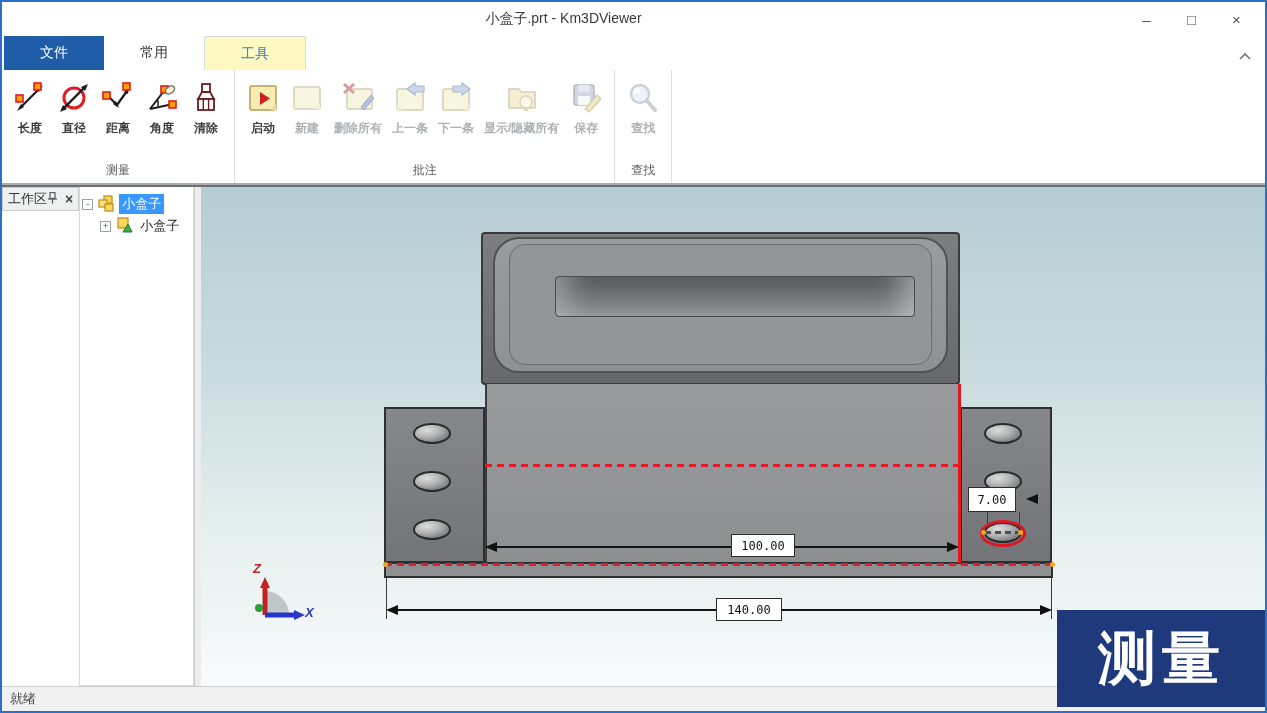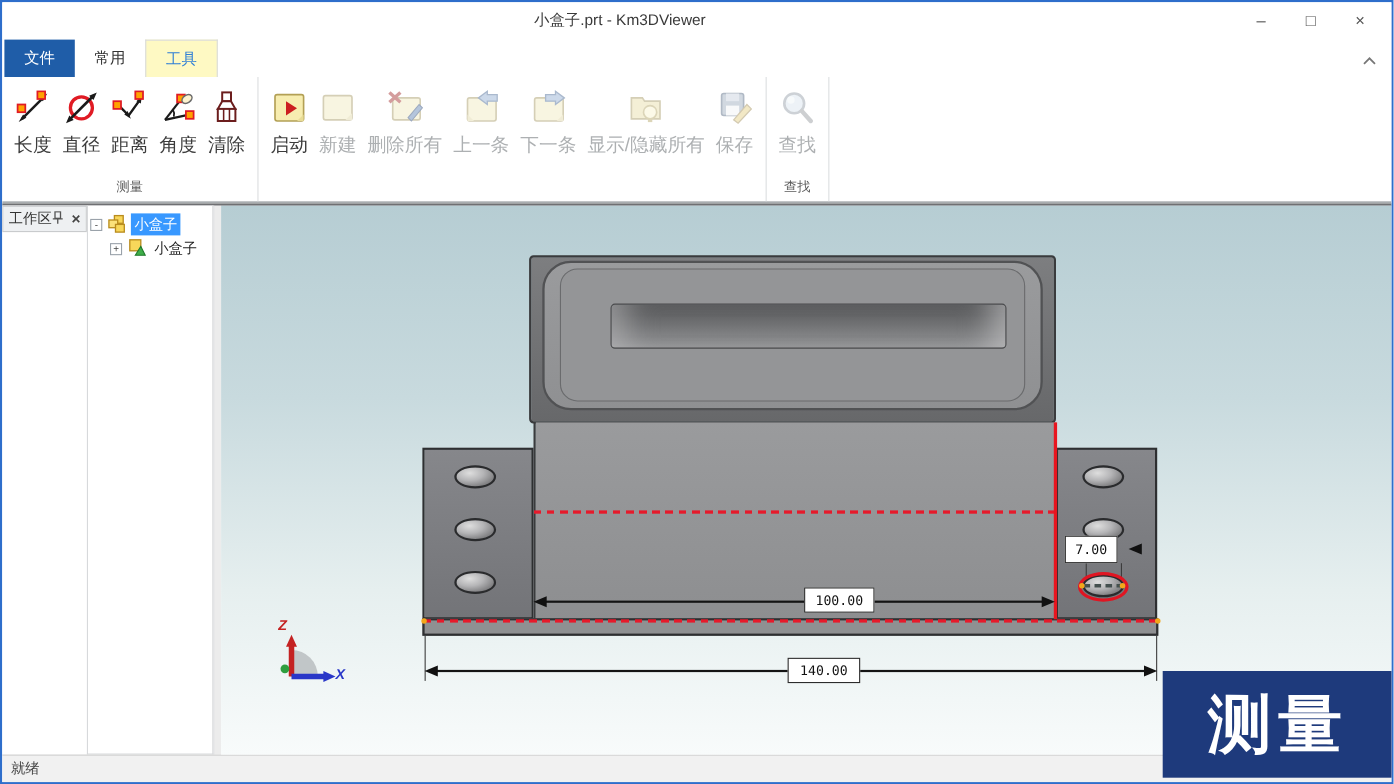--- a/index.html
+++ b/index.html
@@ -7,33 +7,33 @@
   .window { position:relative; width:1267px; height:713px; border:2px solid #2e6ecb; background:#fff; overflow:hidden; display:flex; flex-direction:column; }
 
   
   .titlebar { height:34px; background:#fff; display:flex; align-items:center; position:relative; flex:none; }
   .title-text { position:absolute; left:0; right:180px; text-align:center; font-size:14px; color:#3a3a3a;padding-left:40px; }
   .win-controls { position:absolute; right:6px; top:0; height:34px; display:flex; }
   .win-btn { width:45px; height:34px; display:flex; align-items:center; justify-content:center; color:#555; font-size:15px; cursor:default; }
 
   
   .tabrow { height:34px; display:flex; align-items:stretch; background:#fff; flex:none; position:relative; }
-  .tab { padding:0 18px; display:flex; align-items:center; font-size:14px; color:#333; }
+  .tab { padding:0 36px; display:flex; align-items:center; font-size:14px; color:#333; }
   .tab-file { background:#1f5da8; color:#fff; margin-left:2px; }
   .tab-active { color:#2f7fd6; border:1px solid #d9dbdd; border-bottom:none; background:#fef9c3; }
   .ribbon-collapse { position:absolute; right:14px; top:10px; color:#777; }
 
   
   .ribbon { height:115px; background:#fff; border-bottom:2px solid #a9adb0; display:flex; align-items:stretch; flex:none; }
   .rgroup { display:flex; flex-direction:column; border-right:1px solid #dcdee0; }
   .rgroup-buttons { flex:1; display:flex; align-items:flex-start; padding:6px 6px 0 6px; }
   .rgroup-label { text-align:center; font-size:12px; color:#5a5a5a; padding:1px 0 4px; }
   .rbtn { display:flex; flex-direction:column; align-items:center; gap:5px; padding:5px 5px 3px; min-width:44px; }
   .rbtn .icon { width:34px; height:34px; display:flex; align-items:center; justify-content:center; }
-  .rbtn .lbl { font-size:17px; color:#3c3c3c; white-space:nowrap; }
+  .rbtn .lbl { font-size:12px; color:#3c3c3c; white-space:nowrap;font-weight:bold; }
   .rbtn.disabled .lbl { color:#adb0b2; }
   .rbtn.disabled .icon { opacity:.5; filter:grayscale(35%); }
 
   
   .main { flex:1; display:flex; border-top:2px solid #6f7073; min-height:0; }
   .dock { width:193px; flex:none; display:flex; flex-direction:row; border-right:1px solid #c9cbcd; background:#fff; }
   .dock-header { height:24px; background:#eef0f2; border:1px solid #c9cbcd; display:flex; align-items:center; padding:0 5px; font-size:13px; color:#333; }
   .dock-title { flex:1; }
   .dock-tools { display:flex; gap:7px; align-items:center; color:#444; }
   .tree { flex:1; background:#fff; border:1px solid #d7d9db; border-top:none; padding:6px 2px; font-size:13px; color:#222; overflow:hidden; }
@@ -244,20 +244,21 @@
             <svg width="34" height="34" viewBox="0 0 34 34">
               <rect x="5" y="4" width="20" height="20" rx="2" fill="#9db3cc" stroke="#5c7799" stroke-width="1.5"></rect>
               <rect x="9" y="4" width="12" height="7" fill="#c7d6e6"></rect>
               <rect x="9" y="15" width="12" height="9" fill="#f2f5f8"></rect>
               <polygon points="16,28 28,14 32,18 20,31" fill="#f0d468" stroke="#b3964a" stroke-width="1.2"></polygon>
             </svg>
           </span>
           <span class="lbl">保存</span>
         </div>
       </div>
+      <div class="rgroup-label">批注</div>
     </div>
 
     <div class="rgroup">
       <div class="rgroup-buttons">
         <div class="rbtn disabled">
           <span class="icon">
             <svg width="34" height="34" viewBox="0 0 34 34">
               <circle cx="14" cy="13" r="9" fill="#d7e8f6" stroke="#98a6b4" stroke-width="2.4"></circle>
               <circle cx="11" cy="10" r="3.4" fill="#eef6fc"></circle>
               <line x1="21" y1="20" x2="29" y2="29" stroke="#9aa0a6" stroke-width="4" stroke-linecap="round"></line>

